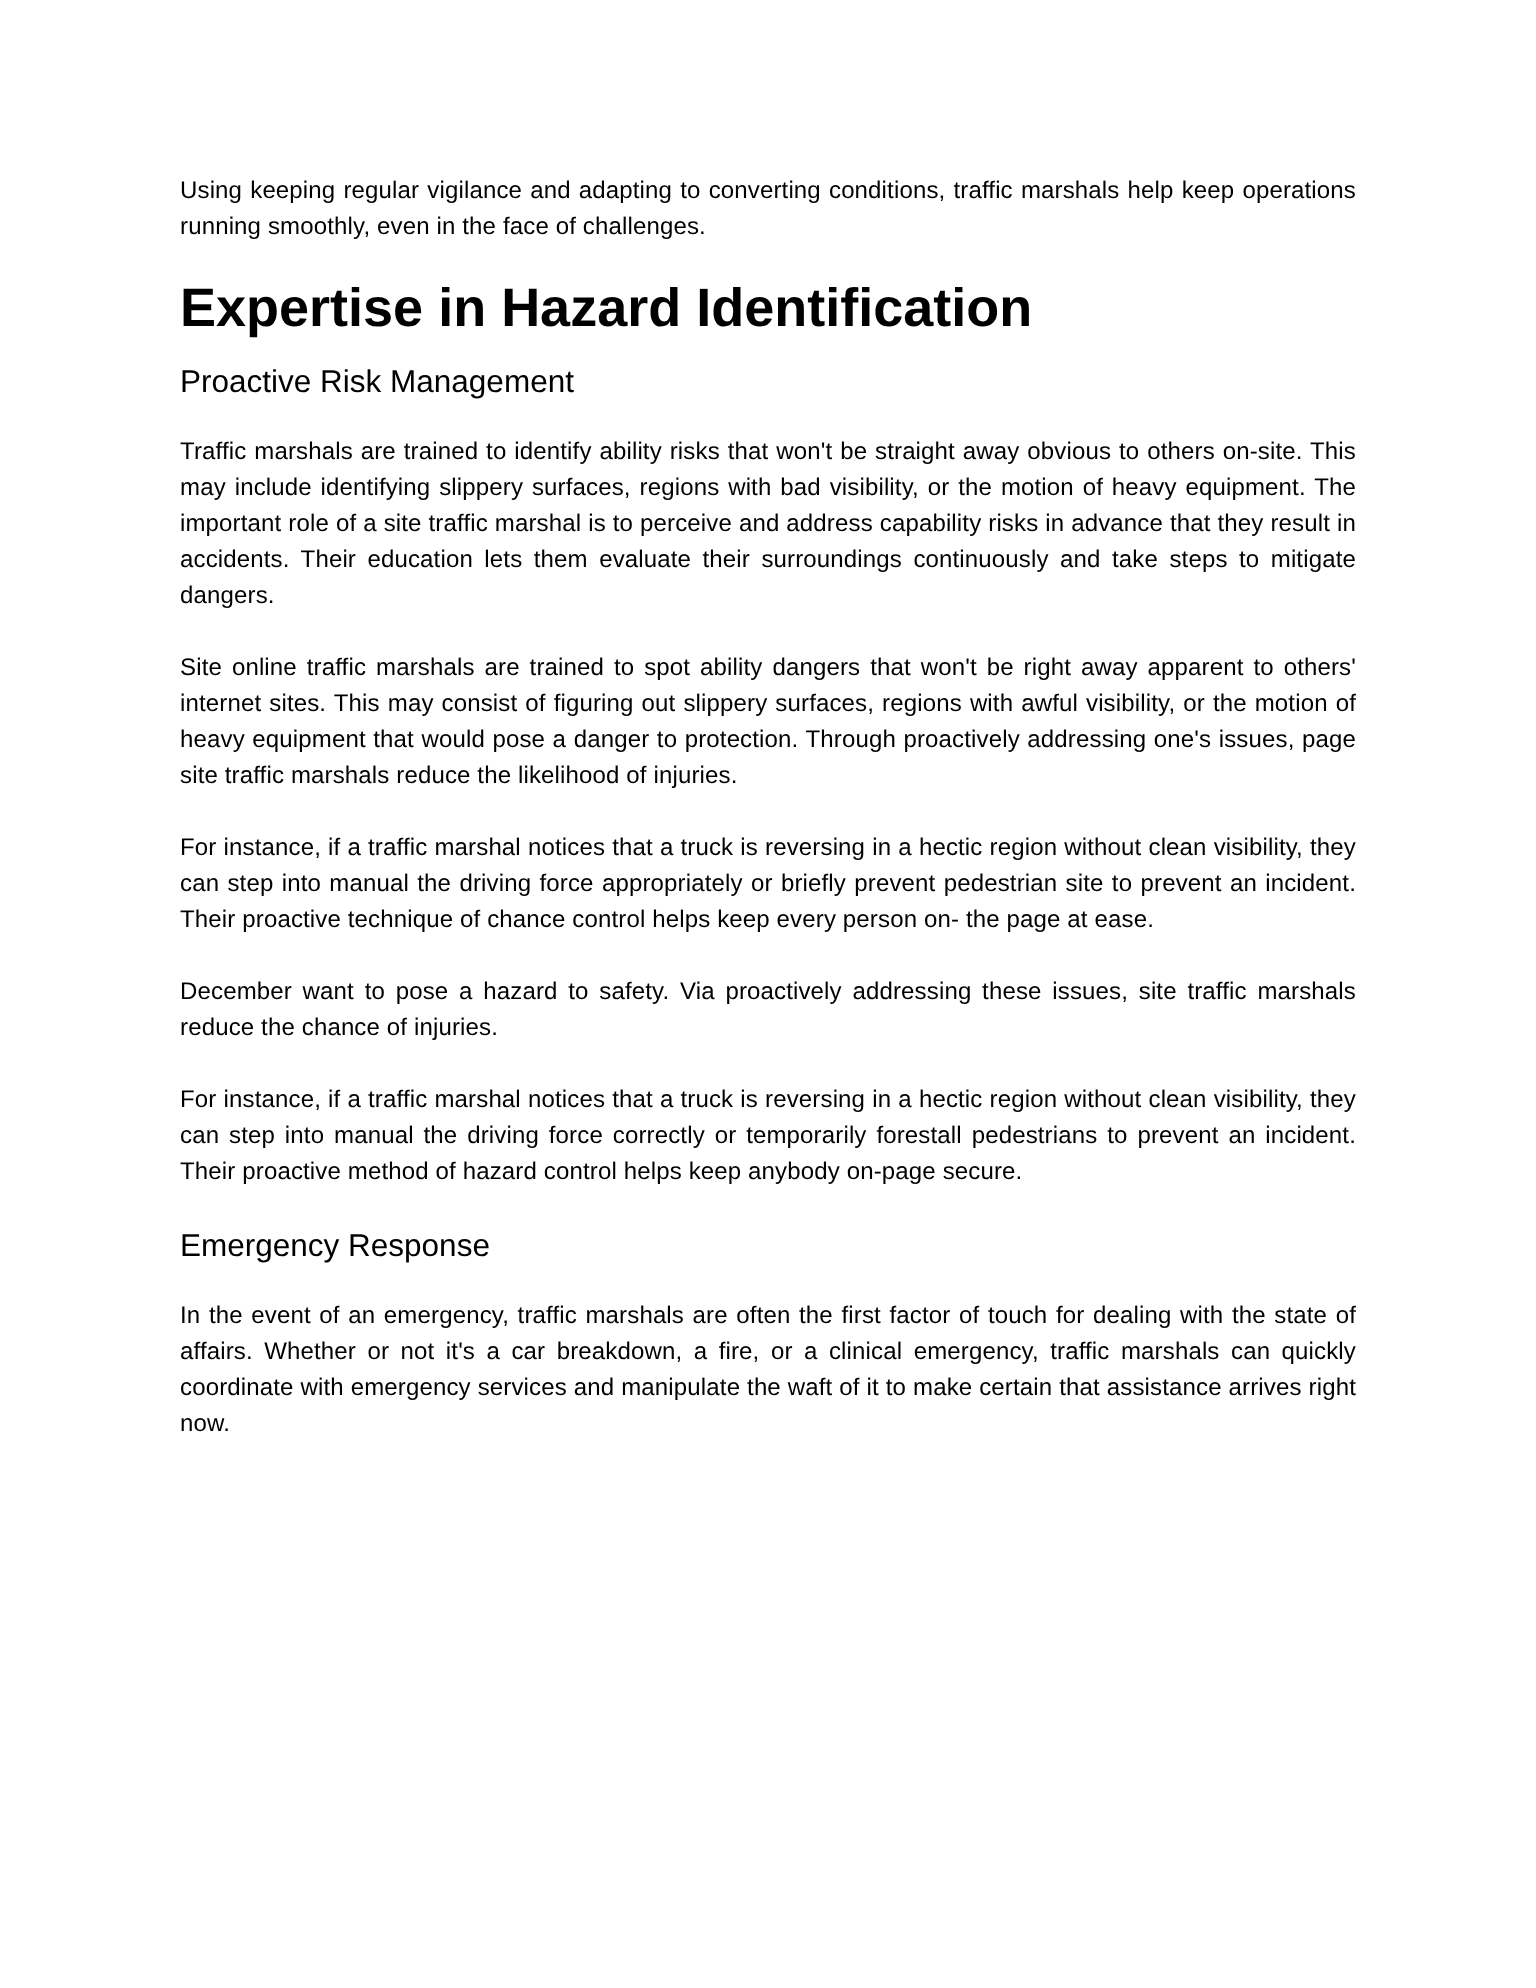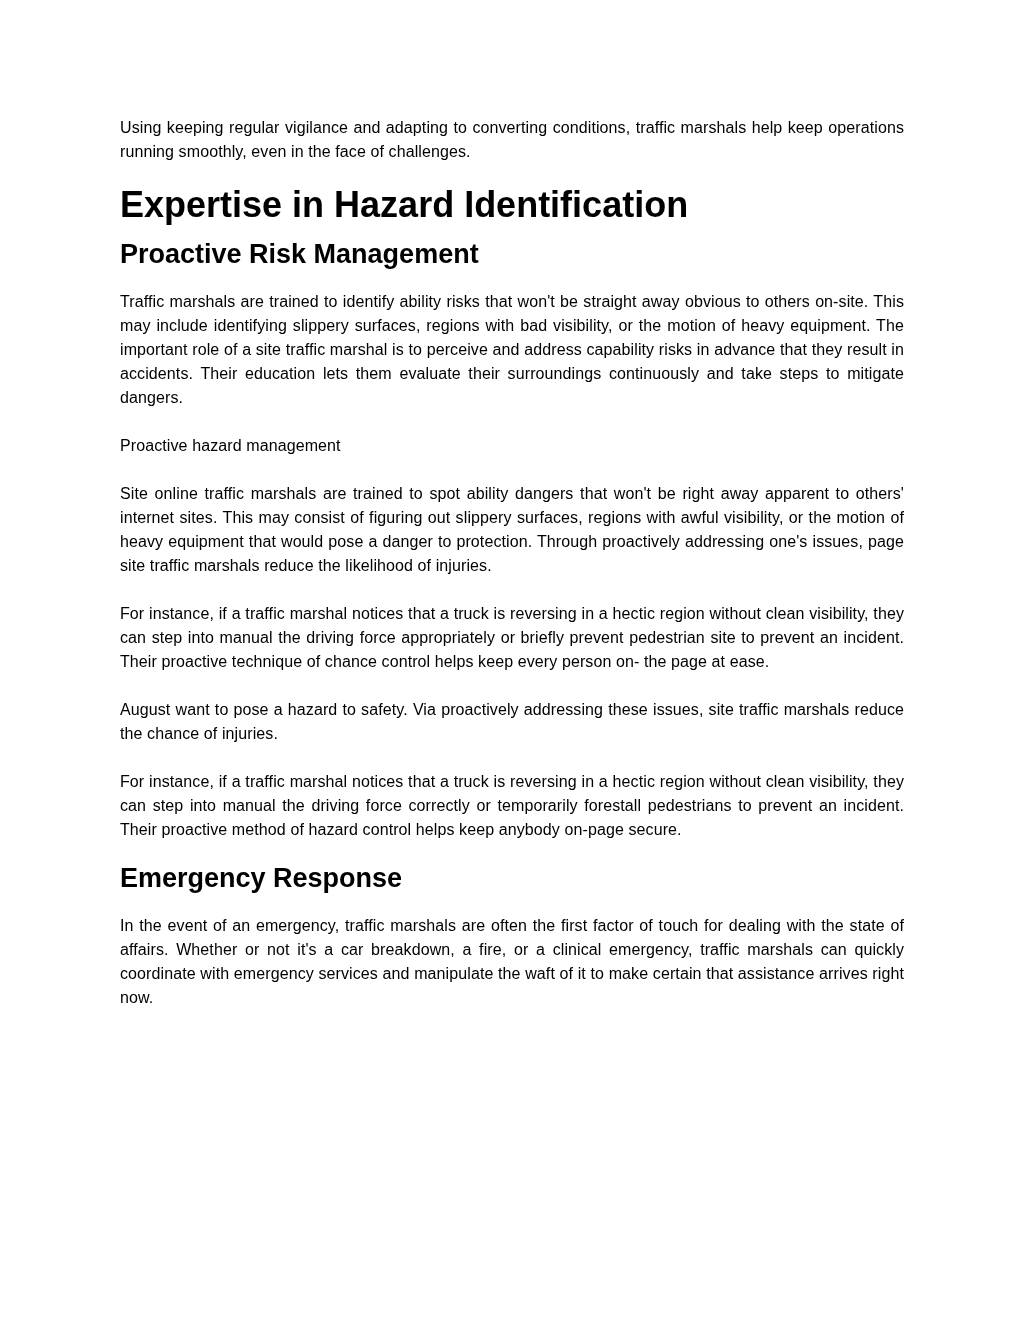--- a/index.html
+++ b/index.html
@@ -28,45 +28,44 @@
     text-align: justify;
     letter-spacing: 0.1px;
   }
   .page h1 {
     font-size: 36px;
     line-height: 34px;
     font-weight: bold;
     margin: 8px 0 20px 0;
   }
   .page h2 {
-    font-size: 27px;
+    font-size: 21px;
     line-height: 25px;
-    font-weight: bold;
+    font-weight: normal;
     margin: 20px 0 23px 0;
   }
 </style>
 </head>
 <body>
 
 <main class="page">
   <p>Using keeping regular vigilance and adapting to converting conditions, traffic marshals help keep operations running smoothly, even in the face of challenges.</p>
 
   <h1>Expertise in Hazard Identification</h1>
 
 
   <h2>Proactive Risk Management</h2>
 
   <p>Traffic marshals are trained to identify ability risks that won't be straight away obvious to others on-site. This may include identifying slippery surfaces, regions with bad visibility, or the motion of heavy equipment. The important role of a site traffic marshal is to perceive and address capability risks in advance that they result in accidents. Their education lets them evaluate their surroundings continuously and take steps to mitigate dangers.</p>
 
-  <p>Proactive hazard management</p>
 
   <p>Site online traffic marshals are trained to spot ability dangers that won't be right away apparent to others' internet sites. This may consist of figuring out slippery surfaces, regions with awful visibility, or the motion of heavy equipment that would pose a danger to protection. Through proactively addressing one's issues,  page site traffic marshals reduce the likelihood of injuries.</p>
 
   <p>For instance, if a traffic marshal notices that a truck is reversing in a hectic region without clean visibility, they can step into manual the driving force appropriately or briefly prevent pedestrian site to prevent an incident. Their proactive technique of chance control helps keep every person on- the page at ease.</p>
 
-  <p>August want to pose a hazard to safety. Via proactively addressing these issues, site traffic marshals reduce the chance of injuries.</p>
+  <p>December want to pose a hazard to safety. Via proactively addressing these issues, site traffic marshals reduce the chance of injuries.</p>
 
   <p>For instance, if a traffic marshal notices that a truck is reversing in a hectic region without clean visibility, they can step into manual the driving force correctly or temporarily forestall pedestrians to prevent an incident. Their proactive method of hazard control helps keep anybody on-page secure.</p>
 
   <h2>Emergency Response</h2>
 
   <p>In the event of an emergency, traffic marshals are often the first factor of touch for dealing with the state of affairs. Whether or not it's a car breakdown, a fire, or a clinical emergency, traffic marshals can quickly coordinate with emergency services and manipulate the waft of it to make certain that assistance arrives right now.</p>
 </main>
 
 </body></html>

